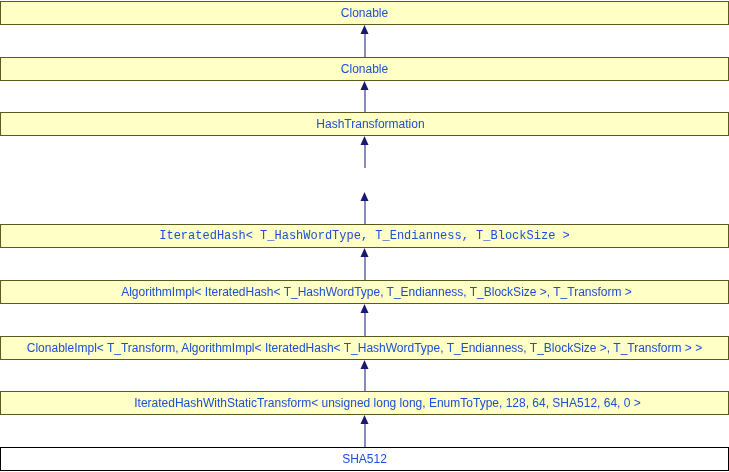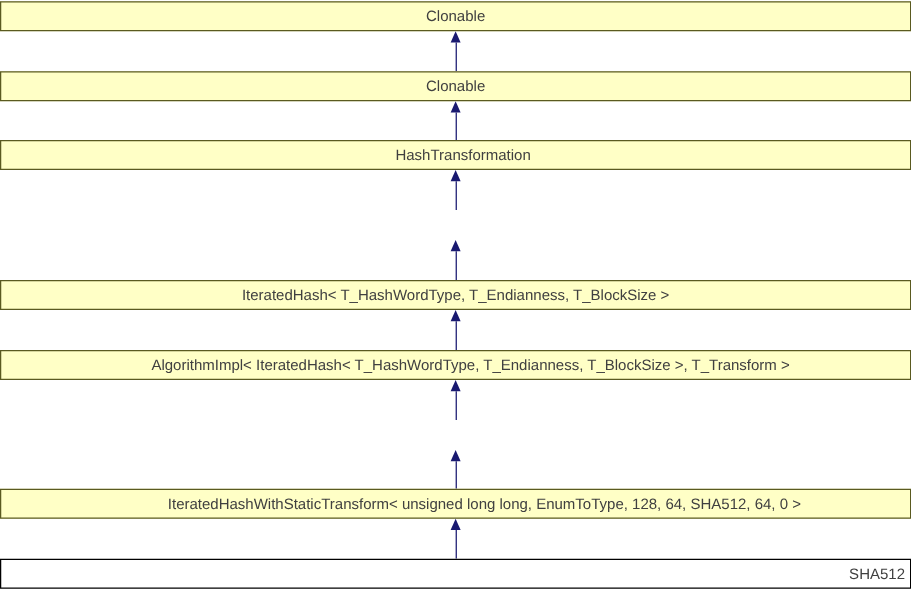--- a/index.html
+++ b/index.html
@@ -20,29 +20,28 @@
     left: 0;
     right: 0;
     height: 24px;
     box-sizing: border-box;
     background: #ffffc6;
     border: 1px solid #5a5a20;
     display: flex;
     align-items: center;
     justify-content: center;
     font-size: 12px;
-    color: #404040;
+    color: #1d4ed8;
     white-space: nowrap;
     cursor: pointer;
   }
   .node.current {
     background: #ffffff;
     border-color: #000000;
     cursor: default;
-    justify-content: flex-end;
   }
   .node span {
     display: inline-block;
     line-height: 1;
     padding: 0 4px;
   }
   .edge {
     position: absolute;
     left: 50%;
     transform: translateX(-50%);
@@ -95,38 +94,41 @@
     <div class="arrowhead"></div>
     <div class="shaft"></div>
   </div>
 
 
   <div class="edge" style="top:192px; height:32px;">
     <div class="arrowhead"></div>
     <div class="shaft"></div>
   </div>
 
-  <div class="node" style="top:224px;">
+  <div class="node" style="top:224px;font-family:Liberation Mono, monospace;">
     <span>IteratedHash&lt; T_HashWordType, T_Endianness, T_BlockSize &gt;</span>
   </div>
 
   <div class="edge" style="top:248px; height:32px;">
     <div class="arrowhead"></div>
     <div class="shaft"></div>
   </div>
 
   <div class="node" style="top:280px;padding-left:24px;">
     <span>AlgorithmImpl&lt; IteratedHash&lt; T_HashWordType, T_Endianness, T_BlockSize &gt;, T_Transform &gt;</span>
   </div>
 
   <div class="edge" style="top:304px; height:32px;">
     <div class="arrowhead"></div>
     <div class="shaft"></div>
   </div>
 
+  <div class="node" style="top:336px;">
+    <span>ClonableImpl&lt; T_Transform, AlgorithmImpl&lt; IteratedHash&lt; T_HashWordType, T_Endianness, T_BlockSize &gt;, T_Transform &gt; &gt;</span>
+  </div>
 
   <div class="edge" style="top:360px; height:31px;">
     <div class="arrowhead"></div>
     <div class="shaft"></div>
   </div>
 
   <div class="node" style="top:391px;padding-left:46px;">
     <span>IteratedHashWithStaticTransform&lt; unsigned long long, EnumToType, 128, 64, SHA512, 64, 0 &gt;</span>
   </div>
 

